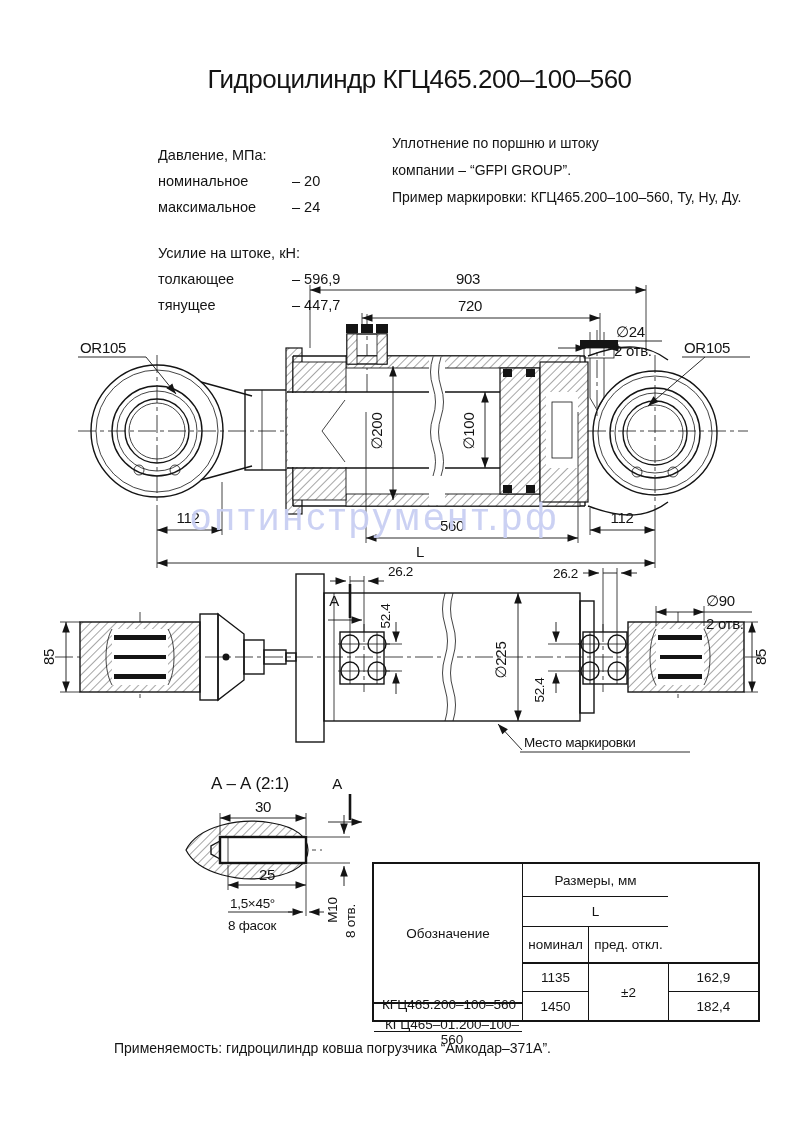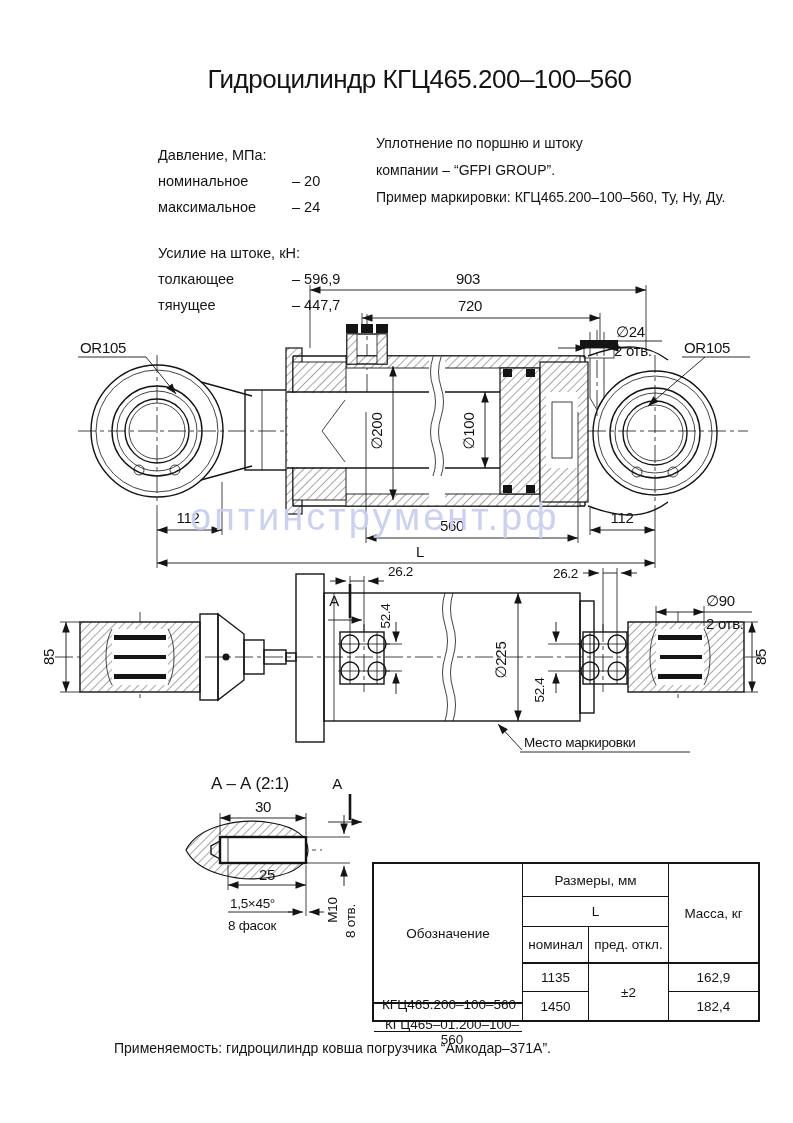--- a/index.html
+++ b/index.html
@@ -5,21 +5,21 @@
   html,body{margin:0;padding:0;background:#888;}
   .page{position:relative;width:793px;height:1123px;background:#ffffff;margin:0 auto;overflow:hidden;
         font-family:"Liberation Sans",sans-serif;color:#141414;}
   .abs{position:absolute;}
   .title{top:64px;left:0;right:0;text-align:center;padding-left:46px;font-size:26px;
          letter-spacing:-0.5px;font-weight:500;z-index:2;}
   .specs{left:158px;top:122px;width:240px;font-size:14.5px;z-index:2;}
   .specs .hdr{height:26px;line-height:26px;margin-top:20px;}
   .specs .row{display:flex;height:26px;line-height:26px;}
   .specs .row .lab{width:134px;}
-  .notes{left:376px;top:130px;width:360px;font-size:14px;z-index:2;}
+  .notes{left:392px;top:130px;width:360px;font-size:14px;z-index:2;}
   .notes div{height:27px;line-height:27px;}
   .notes .small{font-size:14px;}
   .watermark{left:190px;top:496px;font-size:38px;letter-spacing:3px;color:#c9cff3;
              z-index:5;white-space:nowrap;opacity:0.95;}
   .footer{left:114px;top:1040px;font-size:14px;z-index:2;}
   svg.draw{position:absolute;left:0;top:0;z-index:1;}
   svg .ln{stroke:#141414;stroke-width:1.4;fill:none;}
   svg .thin{stroke:#141414;stroke-width:0.8;fill:none;}
   svg .dimln{stroke:#141414;stroke-width:0.9;fill:none;}
   svg .cl{stroke:#141414;stroke-width:0.8;fill:none;stroke-dasharray:18 4 4 4;}
@@ -332,21 +332,20 @@
   </svg>
 
   <div class="abs watermark">оптинструмент.рф</div>
 
   <div class="abs tbl">
     <div class="c nbl nbt" style="grid-area:1/1/4/2">Обозначение</div>
     <div class="c nbt" style="grid-area:1/2/2/4">Размеры, мм</div>
     <div class="c" style="grid-area:2/2/3/4">L</div>
     <div class="c" style="grid-area:3/2/4/3">номинал</div>
     <div class="c" style="grid-area:3/3/4/4">пред. откл.</div>
-    <div class="c nbt" style="grid-area:1/4/4/5">Масса, кг</div>
 
     <div class="c nbl sep left" style="grid-area:4/1/5/2">КГЦ465.200–100–560</div>
     <div class="c sep" style="grid-area:4/2/5/3">1135</div>
     <div class="c sep" style="grid-area:4/3/6/4">±2</div>
     <div class="c sep" style="grid-area:4/4/5/5">162,9</div>
 
     <div class="c nbl left" style="grid-area:5/1/6/2">КГЦ465–01.200–100–560</div>
     <div class="c" style="grid-area:5/2/6/3">1450</div>
     <div class="c" style="grid-area:5/4/6/5">182,4</div>
   </div>

